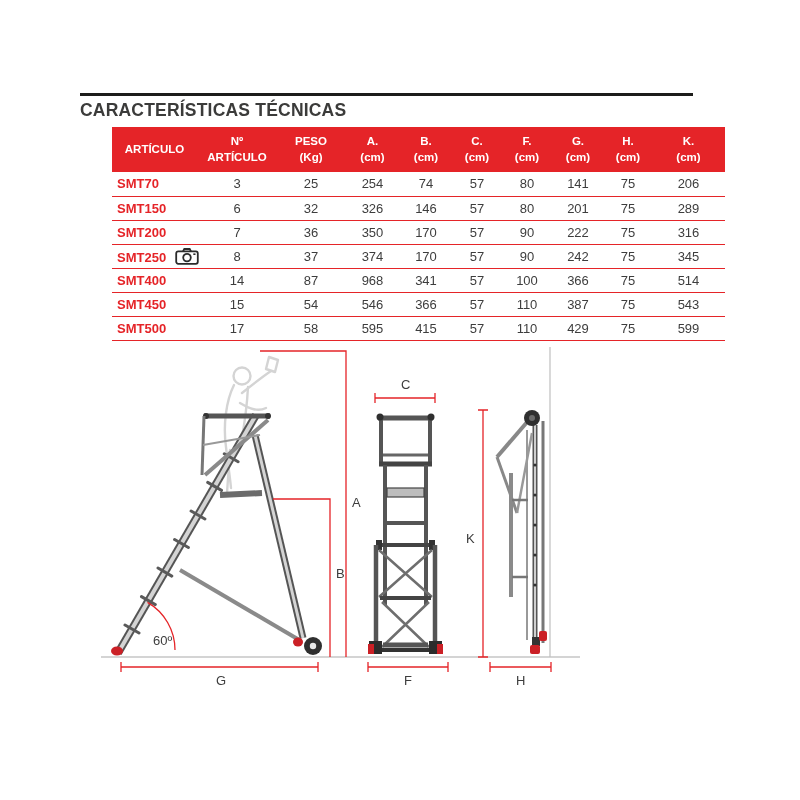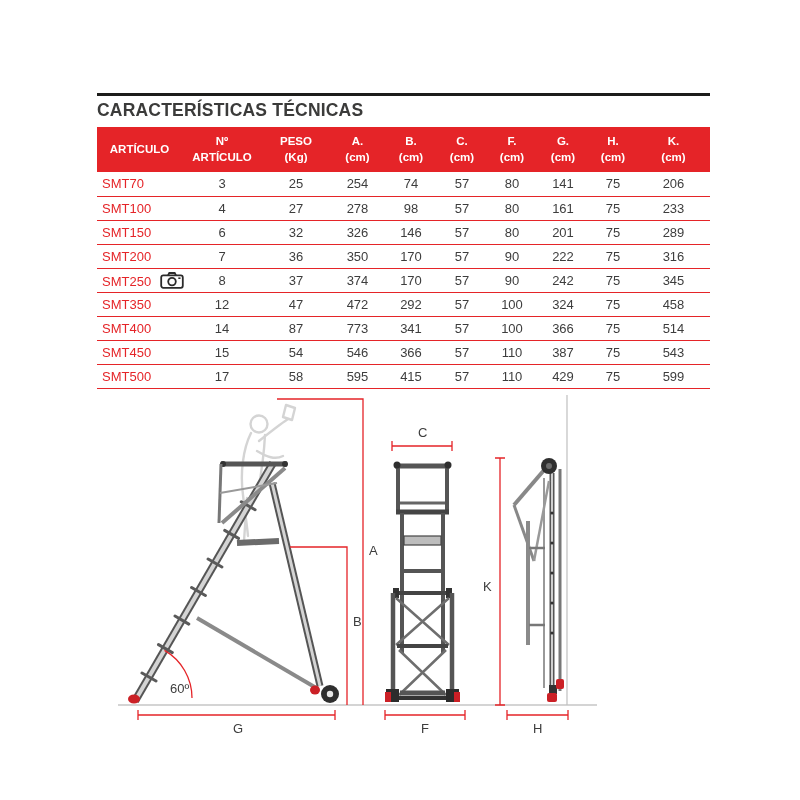--- a/index.html
+++ b/index.html
@@ -7,40 +7,40 @@
     --foot-red:#cb2026;
     --dark:#3d3d3d;
     --title:#3b3b3a;
   }
   *{box-sizing:border-box;}
   html,body{margin:0;padding:0;}
   body{
     width:800px;height:800px;background:#ffffff;position:relative;
     font-family:"Liberation Sans",sans-serif;overflow:hidden;
   }
-  .page{position:absolute;left:97px;top:93px;width:613px;}
+  .page{position:absolute;left:80px;top:93px;width:613px;}
   .top-rule{height:3px;background:#1d1d1b;}
   h1.title{
     margin:4px 0 6px 0;font-size:17.5px;line-height:21px;
     color:var(--title);font-weight:bold;letter-spacing:.2px;
   }
-  table.specs{width:613px;border-collapse:collapse;table-layout:fixed;}
+  table.specs{width:613px;border-collapse:collapse;table-layout:fixed;margin-left:32px;}
   table.specs thead th{
     background:var(--red);color:#ffffff;font-size:11.5px;font-weight:bold;
     height:45px;vertical-align:middle;text-align:center;padding:0;line-height:1.35;
   }
   table.specs thead th .l1,
   table.specs thead th .l2{display:block;}
   table.specs tbody td{
     height:24px;border-bottom:1px solid var(--red);
     text-align:center;font-size:13px;color:var(--dark);padding:0;
     white-space:nowrap;
   }
   table.specs tbody td.art{
-    text-align:left;padding-left:5px;color:var(--red);font-weight:normal;
+    text-align:left;padding-left:5px;color:var(--red);font-weight:bold;
   }
   .cam{margin-left:9px;vertical-align:-3px;}
   svg.diagram{display:block;margin-top:4px;}
   .dimline{stroke:var(--red);stroke-width:1.3;fill:none;}
   .dimlabel{fill:var(--dark);font-size:13px;font-family:"Liberation Sans",sans-serif;}
   .person{stroke:#d4d4d4;stroke-width:2.4;fill:none;stroke-linecap:round;stroke-linejoin:round;}
 </style>
 </head>
 <body>
 
@@ -113,32 +113,20 @@
           <td>25</td>
           <td>254</td>
           <td>74</td>
           <td>57</td>
           <td>80</td>
           <td>141</td>
           <td>75</td>
           <td>206</td>
         </tr>
         <tr>
-          <td class="art"><span>SMT100</span></td>
-          <td>4</td>
-          <td>27</td>
-          <td>278</td>
-          <td>98</td>
-          <td>57</td>
-          <td>80</td>
-          <td>161</td>
-          <td>75</td>
-          <td>233</td>
-        </tr>
-        <tr>
           <td class="art"><span>SMT150</span></td>
           <td>6</td>
           <td>32</td>
           <td>326</td>
           <td>146</td>
           <td>57</td>
           <td>80</td>
           <td>201</td>
           <td>75</td>
           <td>289</td>
@@ -166,36 +154,24 @@
           <td>37</td>
           <td>374</td>
           <td>170</td>
           <td>57</td>
           <td>90</td>
           <td>242</td>
           <td>75</td>
           <td>345</td>
         </tr>
         <tr>
-          <td class="art"><span>SMT350</span></td>
-          <td>12</td>
-          <td>47</td>
-          <td>472</td>
-          <td>292</td>
-          <td>57</td>
-          <td>100</td>
-          <td>324</td>
-          <td>75</td>
-          <td>458</td>
-        </tr>
-        <tr>
           <td class="art"><span>SMT400</span></td>
           <td>14</td>
           <td>87</td>
-          <td>773</td>
+          <td>968</td>
           <td>341</td>
           <td>57</td>
           <td>100</td>
           <td>366</td>
           <td>75</td>
           <td>514</td>
         </tr>
         <tr>
           <td class="art"><span>SMT450</span></td>
           <td>15</td>

